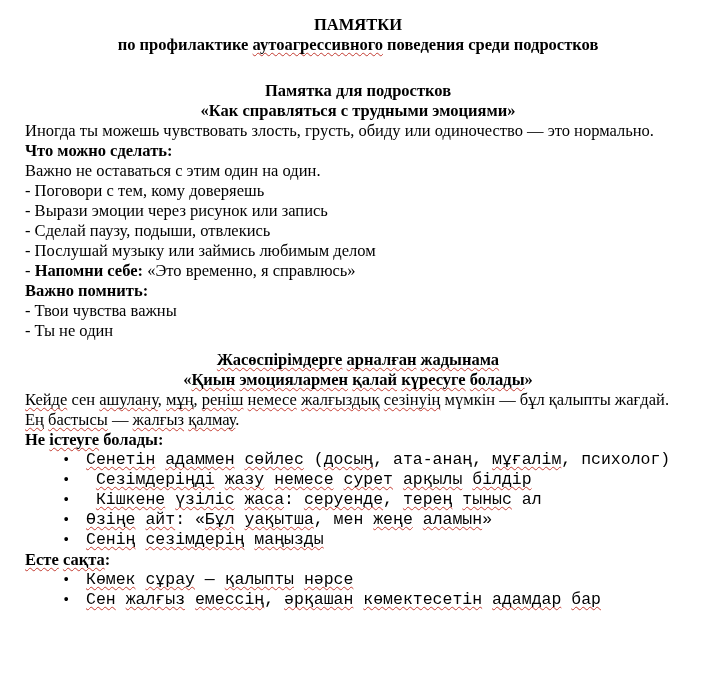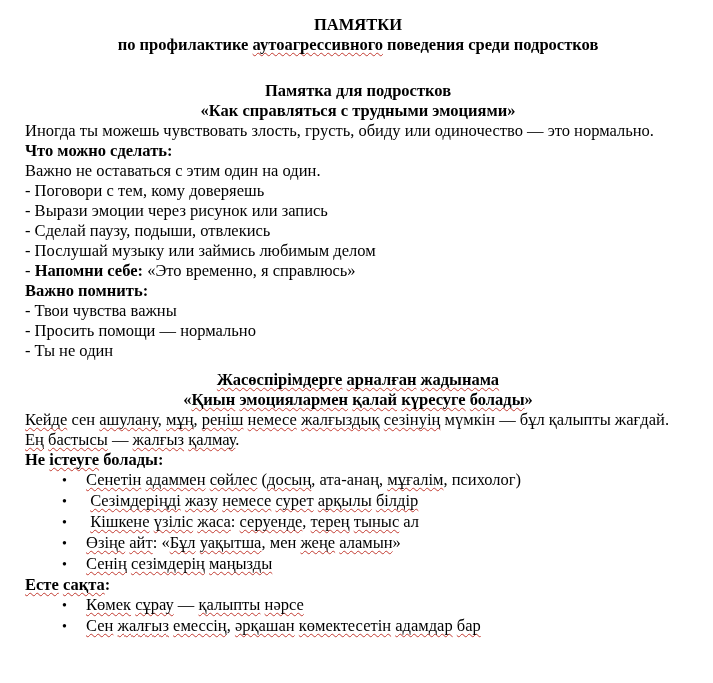--- a/index.html
+++ b/index.html
@@ -36,21 +36,21 @@
   .sp {
     text-decoration: underline;
     text-decoration-style: wavy;
     text-decoration-color: #c23b31;
     text-decoration-thickness: 1px;
     text-underline-offset: 2px;
     text-decoration-skip-ink: none;
   }
   .blank { height: 26px; }
   .gap { height: 9px; }
-  .li { padding-left: 37px; }
+  .li { padding-left: 37px; font-family: Liberation Mono, monospace; }
   .li .bullet {
     display: inline-block;
     width: 24px;
     font-size: 14px;
   }
 </style>
 </head>
 <body>
 
 <div class="page">
@@ -63,21 +63,20 @@
       <p class="line"><span>Иногда ты можешь чувствовать злость, грусть, обиду или одиночество — это нормально.</span></p>
       <p class="line"><span class="b">Что можно сделать:</span></p>
       <p class="line"><span>Важно не оставаться с этим один на один.</span></p>
       <p class="line"><span>- Поговори с тем, кому доверяешь</span></p>
       <p class="line"><span>- Вырази эмоции через рисунок или запись</span></p>
       <p class="line"><span>- Сделай паузу, подыши, отвлекись</span></p>
       <p class="line"><span>- Послушай музыку или займись любимым делом</span></p>
       <p class="line"><span>- </span><span class="b">Напомни себе:</span><span> «Это временно, я справлюсь»</span></p>
       <p class="line"><span class="b">Важно помнить:</span></p>
       <p class="line"><span>- Твои чувства важны</span></p>
-      <p class="line"><span>- Просить помощи — нормально</span></p>
       <p class="line"><span>- Ты не один</span></p>
       <div class="gap"></div>
       <p class="line center"><span class="b u"><span class="sp">Жасөспірімдерге</span></span><span class="b u"> </span><span class="b u"><span class="sp">арналған</span></span><span class="b u"> </span><span class="b u"><span class="sp">жадынама</span></span></p>
       <p class="line center"><span class="b">«</span><span class="b sp">Қиын</span><span class="b"> </span><span class="b sp">эмоциялармен</span><span class="b"> </span><span class="b sp">қалай</span><span class="b"> </span><span class="b sp">күресуге</span><span class="b"> </span><span class="b sp">болады</span><span class="b">»</span></p>
       <p class="line"><span class="sp">Кейде</span><span> сен </span><span class="sp">ашулану</span><span>, </span><span class="sp">мұң</span><span>, </span><span class="sp">реніш</span><span> </span><span class="sp">немесе</span><span> </span><span class="sp">жалғыздық</span><span> </span><span class="sp">сезінуің</span><span> мүмкін — бұл қалыпты жағдай.</span></p>
       <p class="line"><span class="sp">Ең</span><span> </span><span class="sp">бастысы</span><span> — </span><span class="sp">жалғыз</span><span> </span><span class="sp">қалмау</span><span>.</span></p>
       <p class="line"><span class="b">Не </span><span class="b sp">істеуге</span><span class="b"> болады:</span></p>
       <p class="line li"><span class="bullet">•</span><span><span class="sp">Сенетін</span><span> </span><span class="sp">адаммен</span><span> </span><span class="sp">сөйлес</span><span> (</span><span class="sp">досың</span><span>, ата-анаң, </span><span class="sp">мұғалім</span><span>, психолог)</span></span></p>
       <p class="line li"><span class="bullet">•</span><span><span> </span><span class="sp">Сезімдеріңді</span><span> </span><span class="sp">жазу</span><span> </span><span class="sp">немесе</span><span> </span><span class="sp">сурет</span><span> </span><span class="sp">арқылы</span><span> </span><span class="sp">білдір</span></span></p>
       <p class="line li"><span class="bullet">•</span><span><span> </span><span class="sp">Кішкене</span><span> </span><span class="sp">үзіліс</span><span> </span><span class="sp">жаса</span><span>: </span><span class="sp">серуенде</span><span>, </span><span class="sp">терең</span><span> </span><span class="sp">тыныс</span><span> ал</span></span></p>

